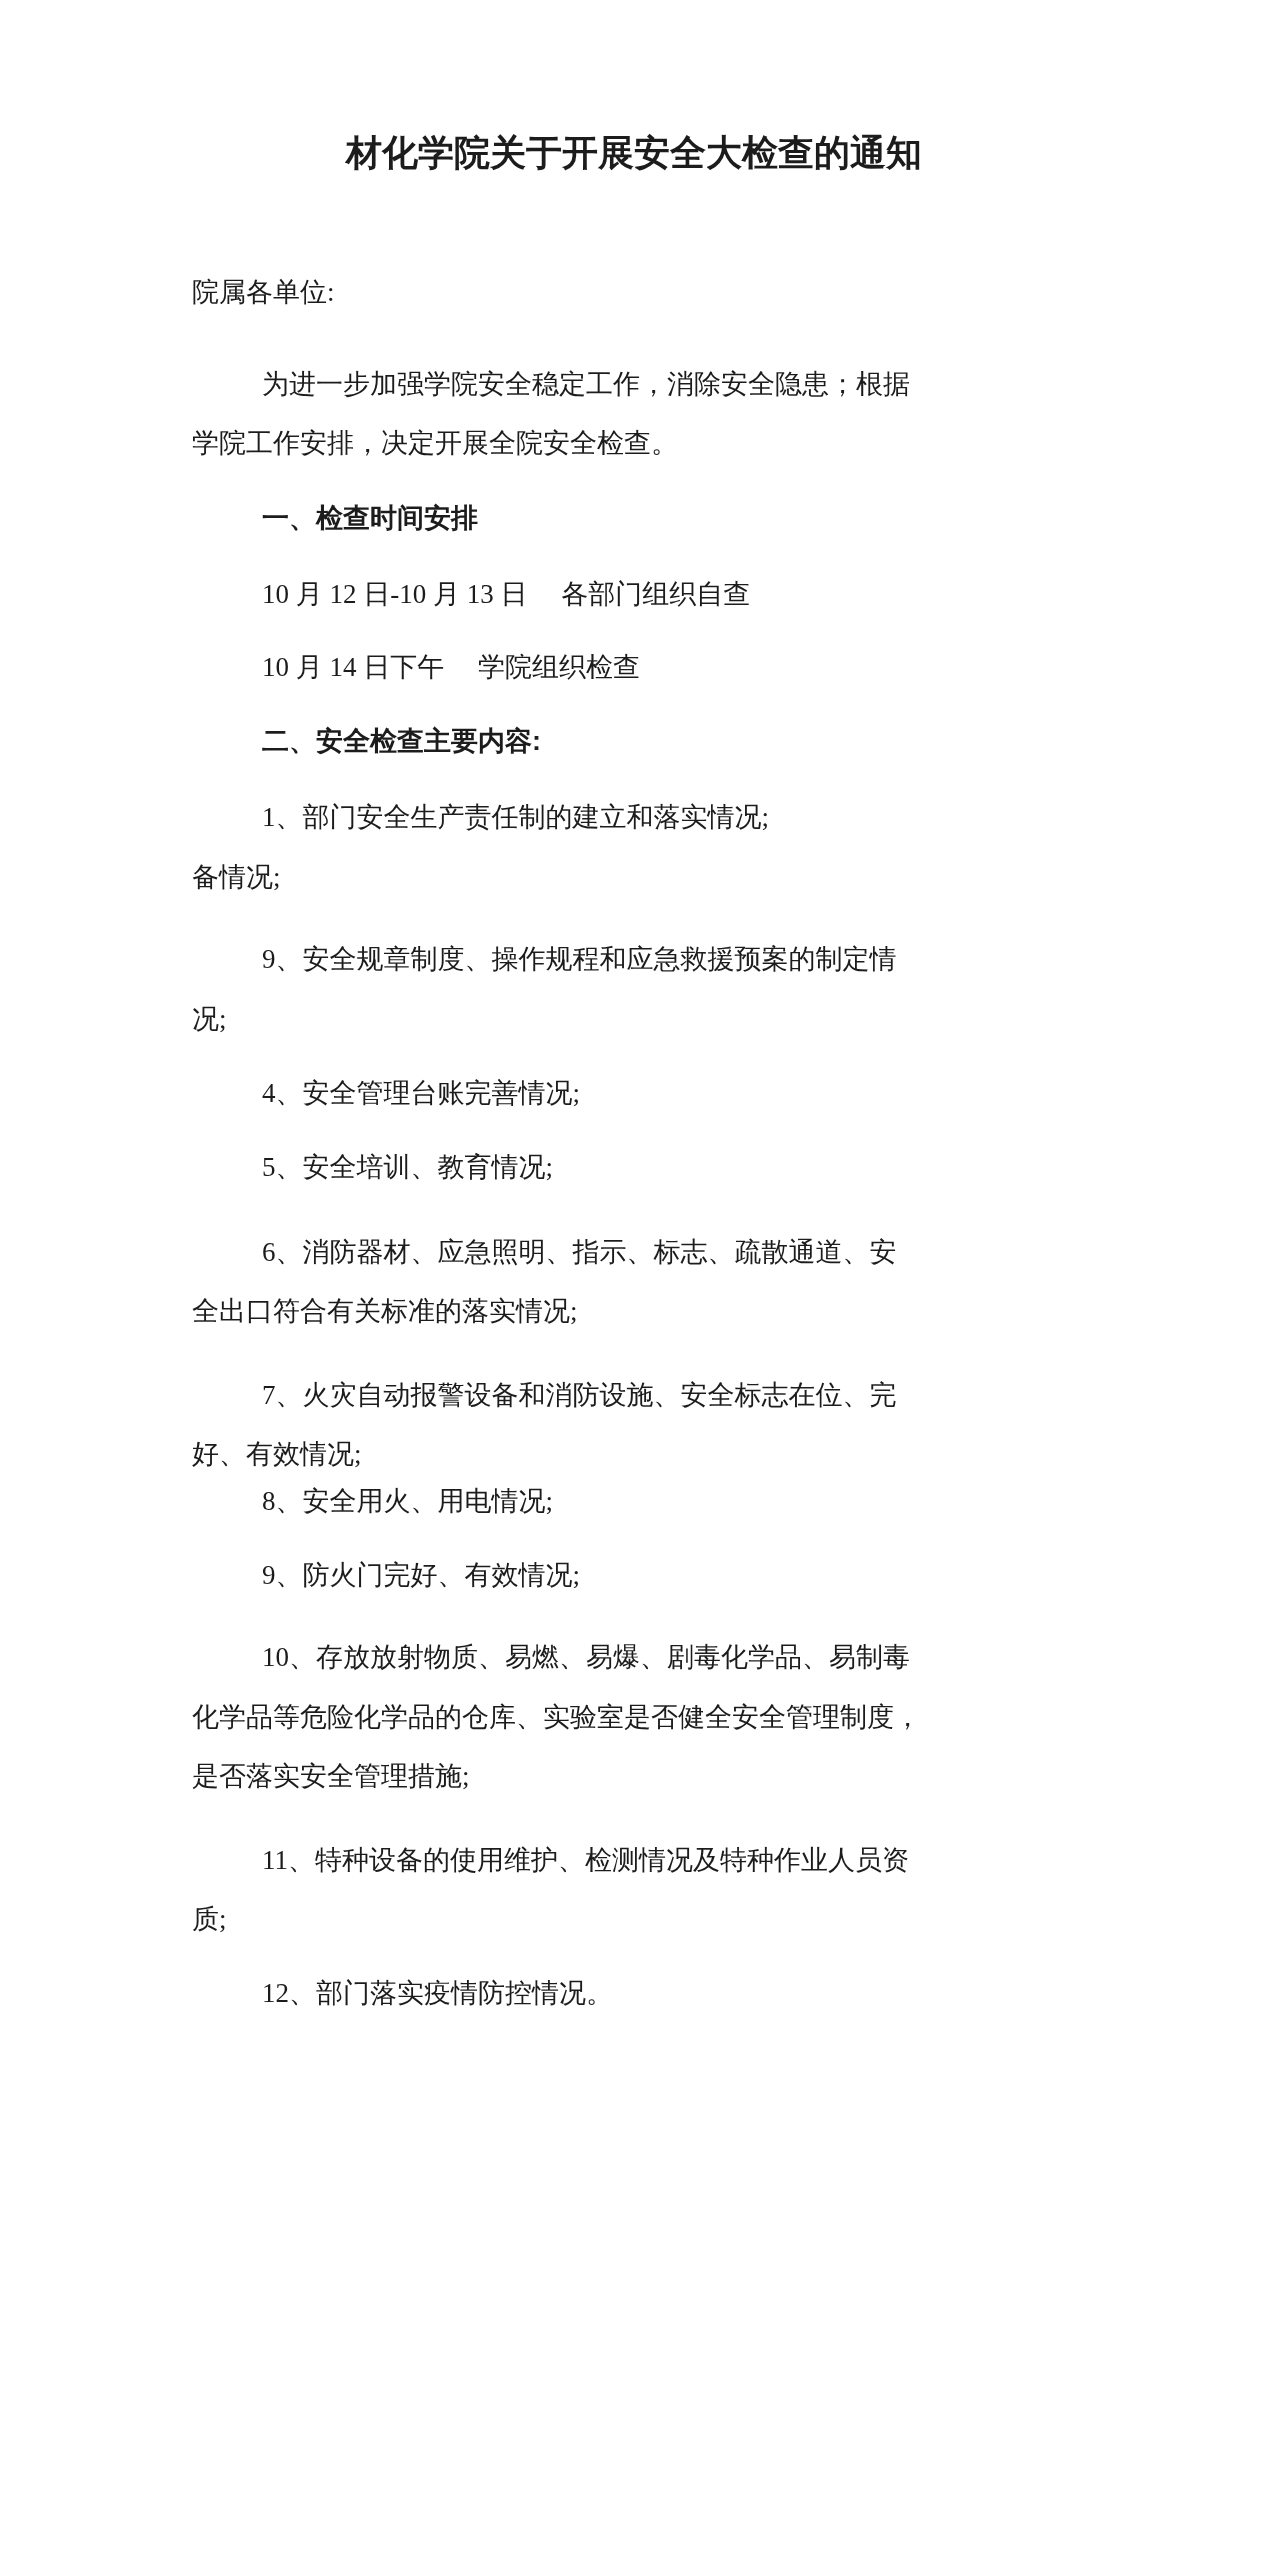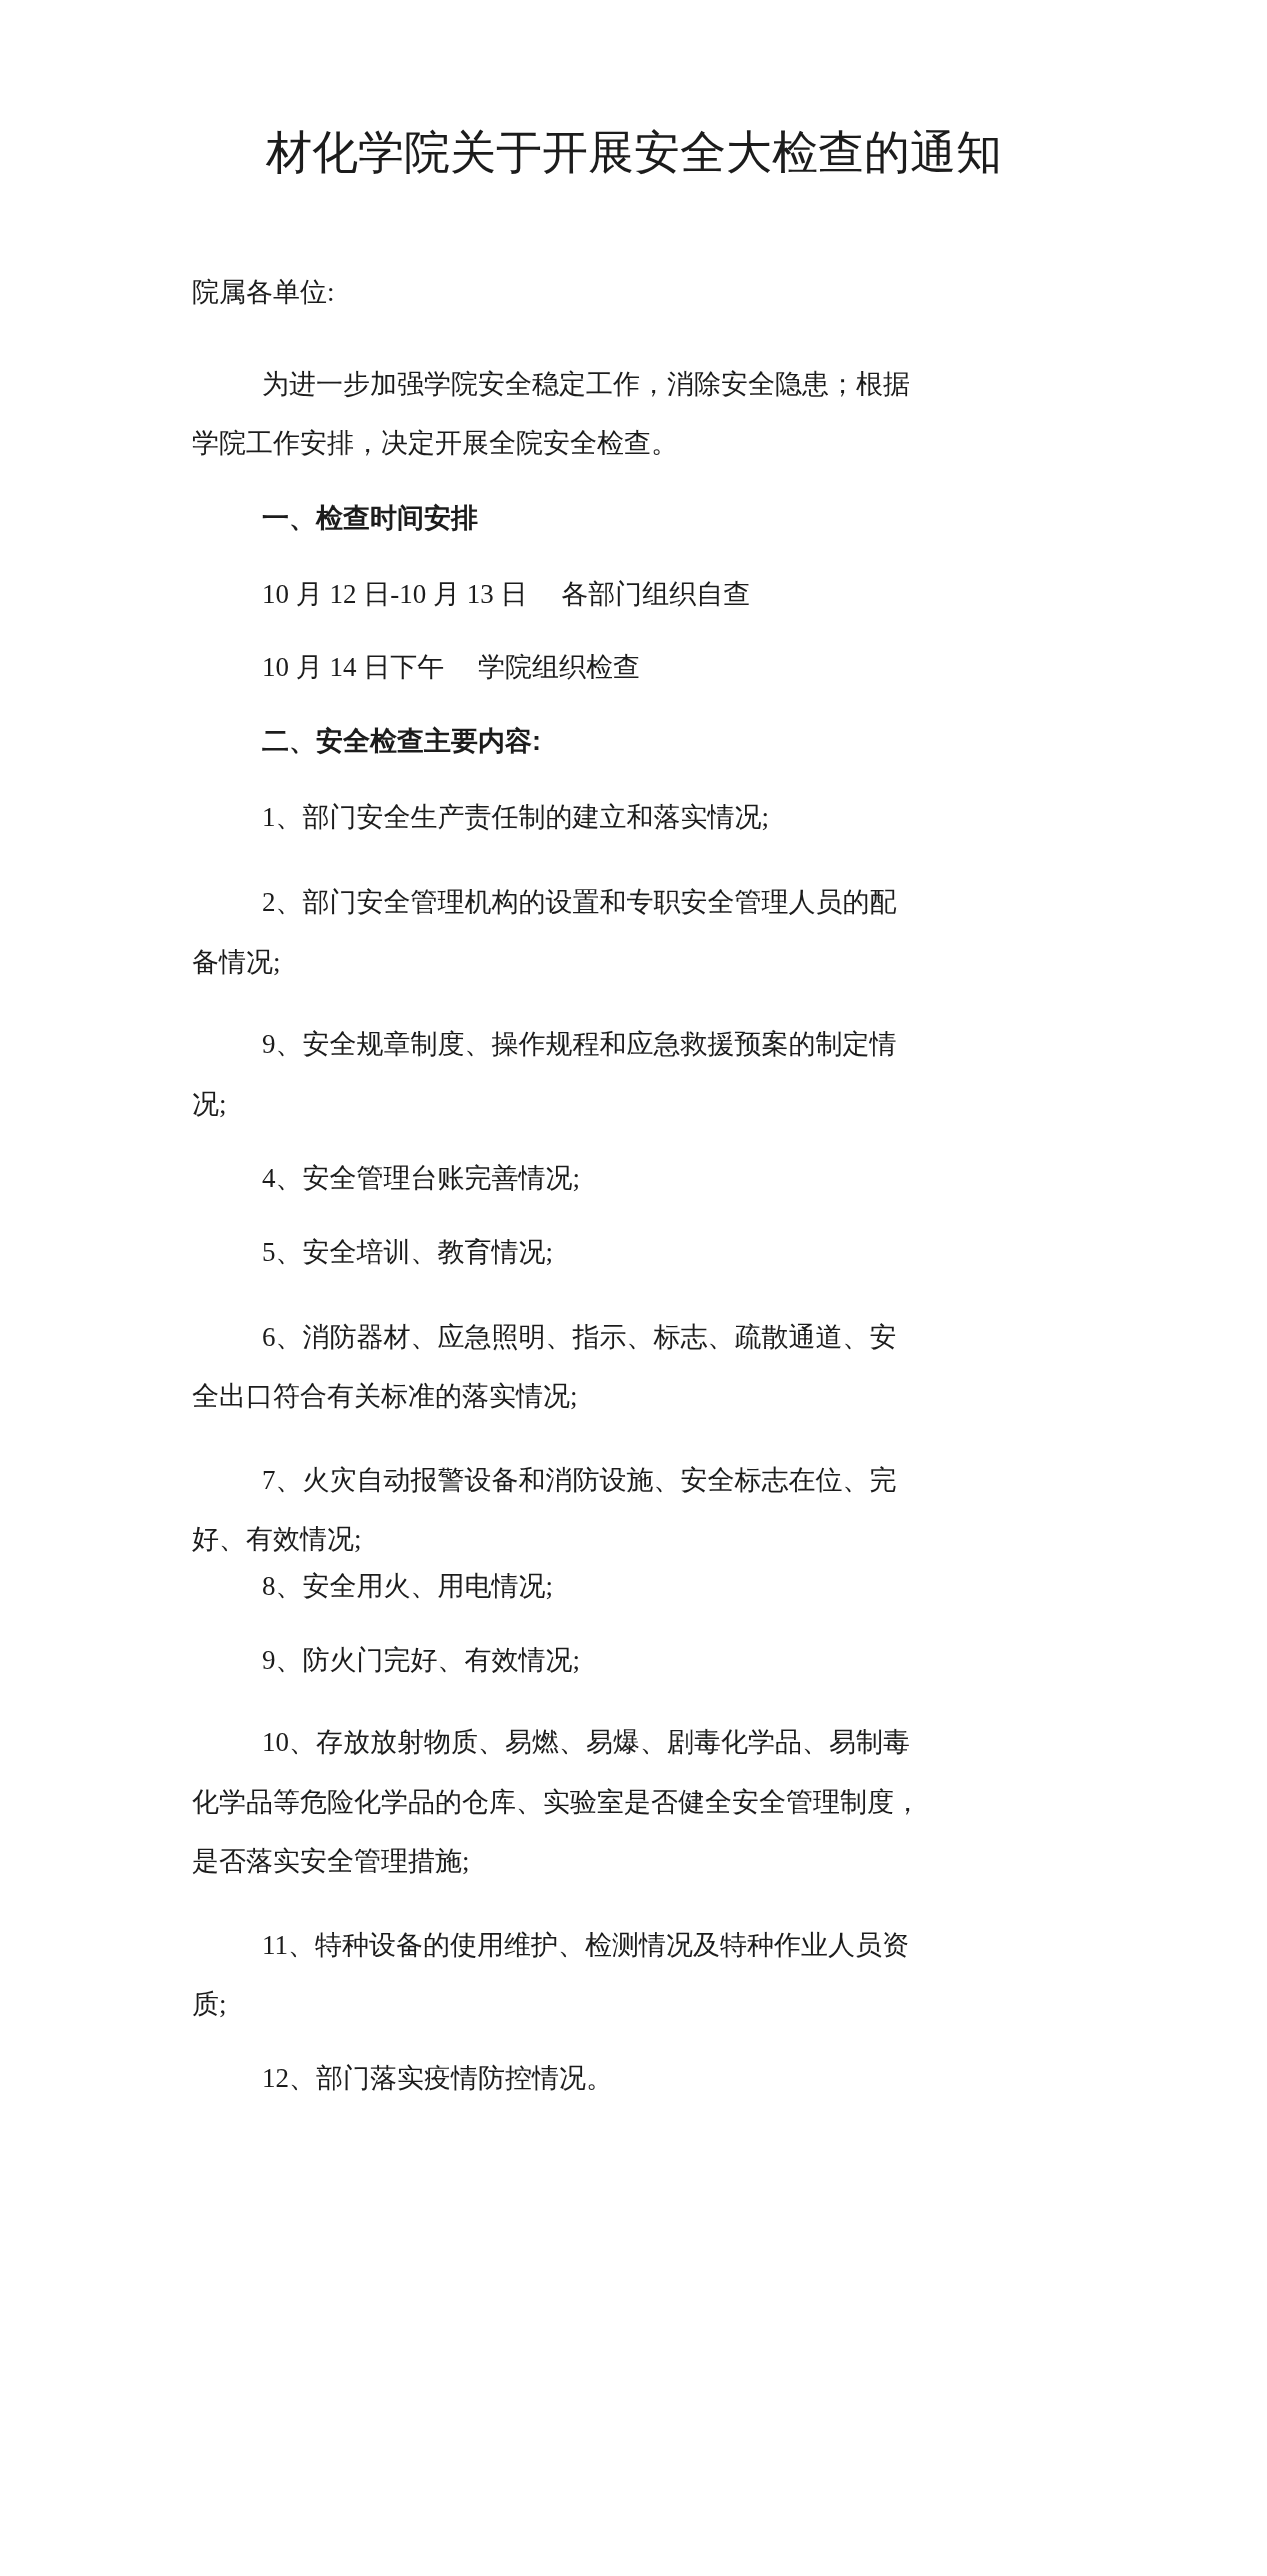--- a/index.html
+++ b/index.html
@@ -10,23 +10,23 @@
     background: #ffffff;
     overflow: hidden;
     color: #1c1c1c;
     font-family: "Liberation Serif", "DejaVu Serif", serif;
   }
   .content {
     padding: 121px 192px 0 192px;
   }
   .title {
     margin: 0;
-    font-size: 46px;
+    font-size: 36px;
     line-height: 64px;
-    font-weight: 400;
+    font-weight: 700;
     text-align: center;
     white-space: pre-wrap;
   }
   .line {
     font-size: 27px;
     line-height: 59px;
     white-space: pre-wrap;
   }
   .indent { text-indent: 70px; }
   .heading {
@@ -49,21 +49,20 @@
 
     <div class="line indent heading" style="margin-top:16px">一、检查时间安排</div>
 
     <div class="line indent" style="margin-top:17px">10 月 12 日-10 月 13 日     各部门组织自查</div>
     <div class="line indent" style="margin-top:14.4px">10 月 14 日下午     学院组织检查</div>
 
     <div class="line indent heading" style="margin-top:14.4px">二、安全检查主要内容:</div>
 
     <div class="line indent" style="margin-top:17px">1、部门安全生产责任制的建立和落实情况;</div>
 
-    <div class="line indent" style="margin-top:26px">2、部门安全管理机构的设置和专职安全管理人员的配</div>
     <div class="line" style="margin-top:1.6px">备情况;</div>
 
     <div class="line indent" style="margin-top:23px">9、安全规章制度、操作规程和应急救援预案的制定情</div>
     <div class="line" style="margin-top:0.8px">况;</div>
 
     <div class="line indent" style="margin-top:15px">4、安全管理台账完善情况;</div>
     <div class="line indent" style="margin-top:14.4px">5、安全培训、教育情况;</div>
 
     <div class="line indent" style="margin-top:26px">6、消防器材、应急照明、指示、标志、疏散通道、安</div>
     <div class="line">全出口符合有关标准的落实情况;</div>

